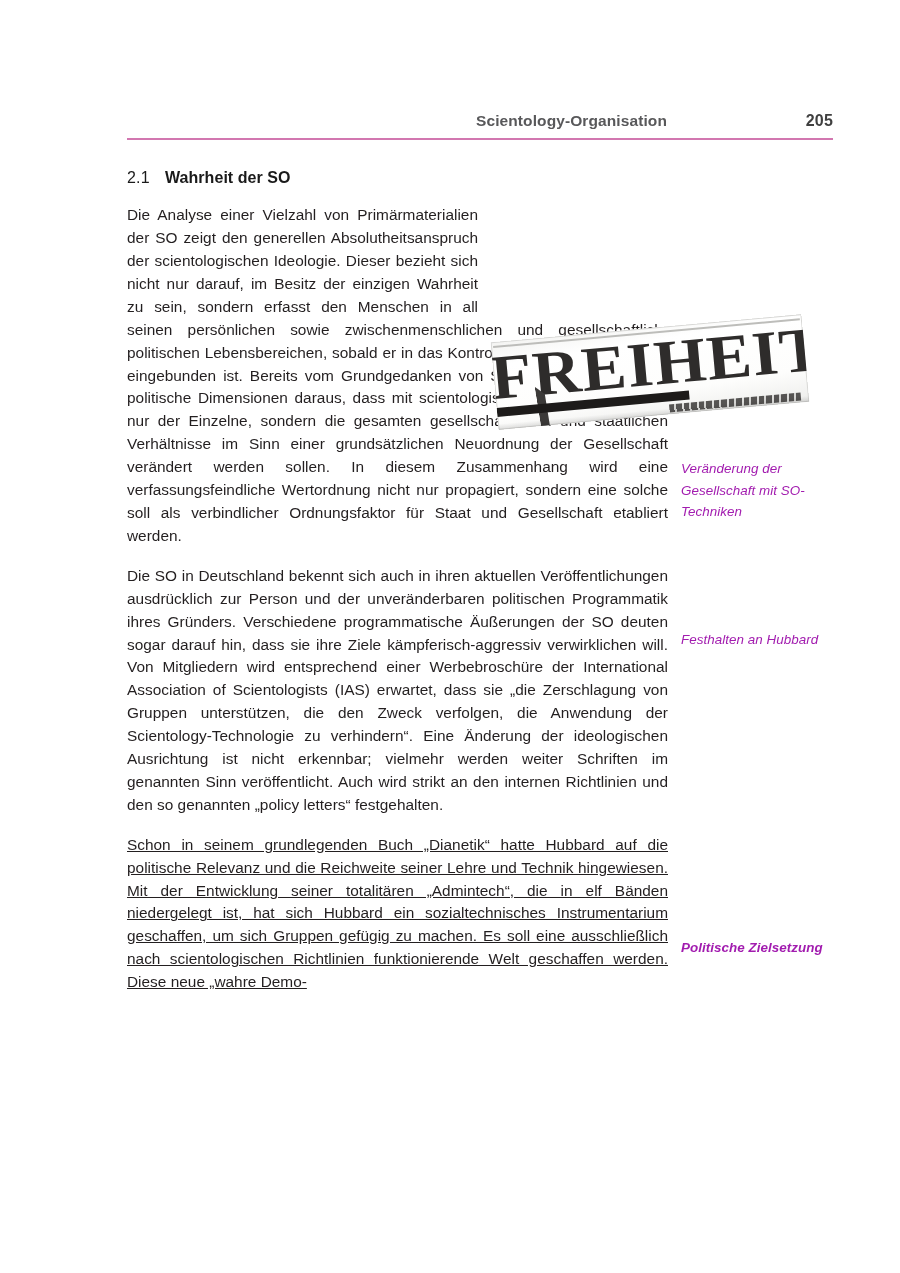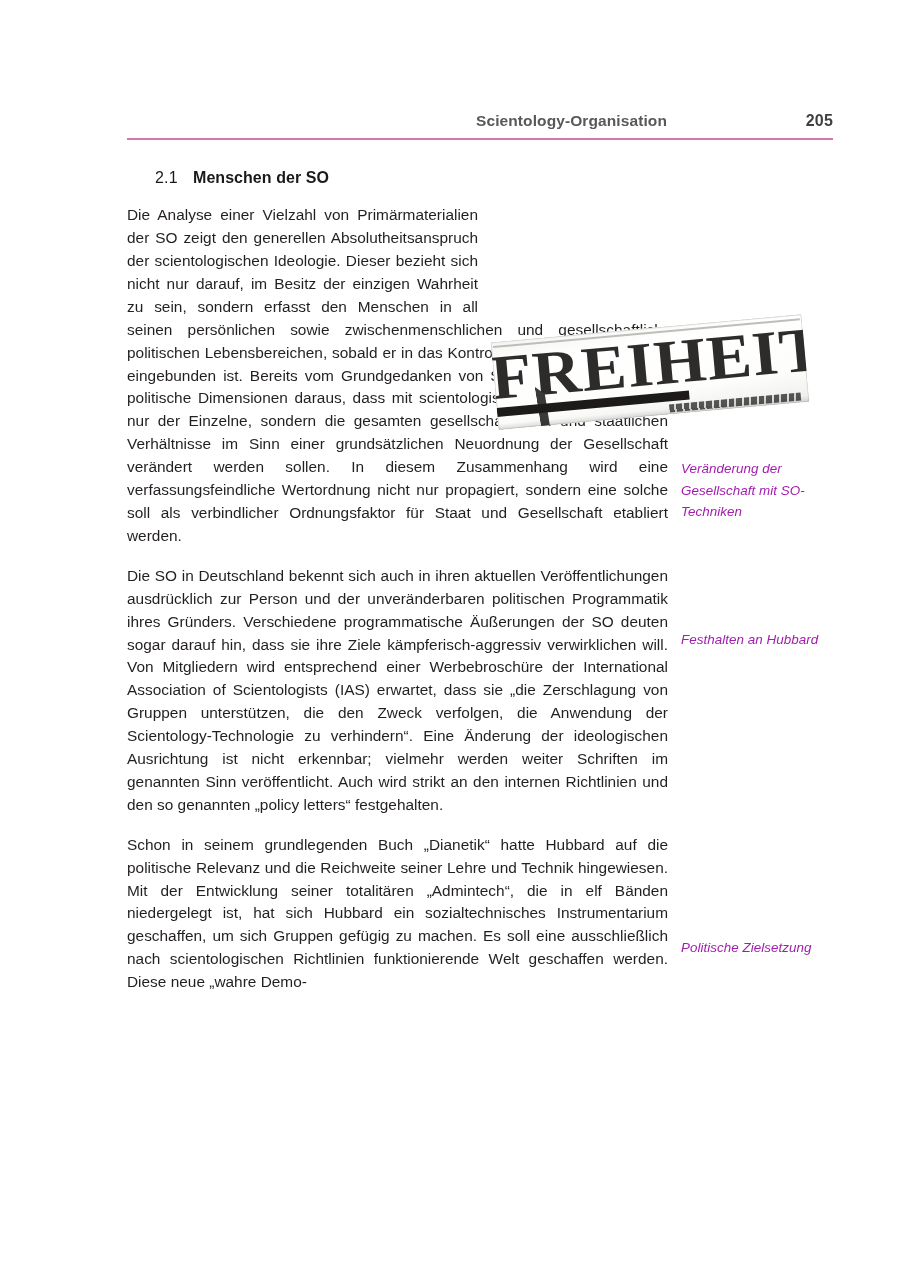--- a/index.html
+++ b/index.html
@@ -67,40 +67,39 @@
     margin: 0 0 17px 0;
     color: #1a1a1a;
     display: flex;
     align-items: baseline;
   }
   .section-heading .sec-num {
     font-weight: normal;
     width: 38px;
     flex: 0 0 38px;
     letter-spacing: 0.2px;
-    margin-left: 28px;
   }
   .section-heading .sec-title {
     font-weight: bold;
     letter-spacing: 0.05px;
   }
   .section-heading.second {
     margin-top: 0;
   }
 
   p.body {
     margin: 0 0 17px 0;
     font-size: 15.4px;
     line-height: 22.9px;
     text-align: justify;
     color: #231f20;
     letter-spacing: 0.01px;
     hyphens: manual;
   }
-  p.body:last-child { margin-bottom: 4px; }
+  p.body:last-child { margin-bottom: 4px; text-decoration: underline; }
 
   
   .float-spacer {
     float: right;
     width: 190px;
     height: 104px;
     shape-outside: margin-box;
     margin: 0;
   }
 
@@ -195,36 +194,36 @@
     left: 681px;
     width: 160px;
     font-size: 13.4px;
     line-height: 21.6px;
     font-style: italic;
     color: #a21caf;
     letter-spacing: 0.05px;
   }
   #note-1 { top: 458px; }
   #note-2 { top: 629px; }
-  #note-3 { top: 937px; }
+  #note-3 { top: 937px; font-weight: bold; }
 </style>
 </head>
 <body>
 
 <div id="running-head">
   <div class="rh-title">Scientology-Organisation</div>
   <div class="rh-folio">205</div>
   <div class="rh-rule"></div>
 </div>
 
 <div id="content">
 
   <h2 class="section-heading">
     <span class="sec-num">2.1</span>
-    <span class="sec-title">Menschen der SO</span>
+    <span class="sec-title">Wahrheit der SO</span>
   </h2>
 
   <p class="body">
     <span class="float-spacer"></span>
     <span>Die Analyse einer Vielzahl von Primärmaterialien der SO zeigt den generellen Absolutheitsanspruch der scientologischen Ideologie. Dieser bezieht sich nicht nur darauf, im Besitz der einzigen Wahrheit zu sein, sondern erfasst den Menschen in all seinen persönlichen sowie zwischenmenschlichen und gesellschaftlich-politischen Lebensbereichen, sobald er in das Kontrollsystem der Organisation eingebunden ist. Bereits vom Grundgedanken von Scientology ergeben sich politische Dimensionen daraus, dass mit scientologischer „Technologie“ nicht nur der Einzelne, sondern die gesamten gesellschaftlichen und staatlichen Verhältnisse im Sinn einer grundsätzlichen Neuordnung der Gesellschaft verändert werden sollen. In diesem Zusammenhang wird eine verfassungsfeindliche Wertordnung nicht nur propagiert, sondern eine solche soll als verbindlicher Ordnungsfaktor für Staat und Gesellschaft etabliert werden.</span>
   </p>
 
   <p class="body">
     <span>Die SO in Deutschland bekennt sich auch in ihren aktuellen Veröffentlichungen ausdrücklich zur Person und der unveränderbaren politischen Programmatik ihres Gründers. Verschiedene programmatische Äußerungen der SO deuten sogar darauf hin, dass sie ihre Ziele kämpferisch-aggressiv verwirklichen will. Von Mitgliedern wird entsprechend einer Werbebroschüre der International Association of Scientologists (IAS) erwartet, dass sie „die Zerschlagung von Gruppen unterstützen, die den Zweck verfolgen, die Anwendung der Scientology-Technologie zu verhindern“. Eine Änderung der ideologischen Ausrichtung ist nicht erkennbar; vielmehr werden weiter Schriften im genannten Sinn veröffentlicht. Auch wird strikt an den internen Richtlinien und den so genannten „policy letters“ festgehalten.</span>
   </p>

